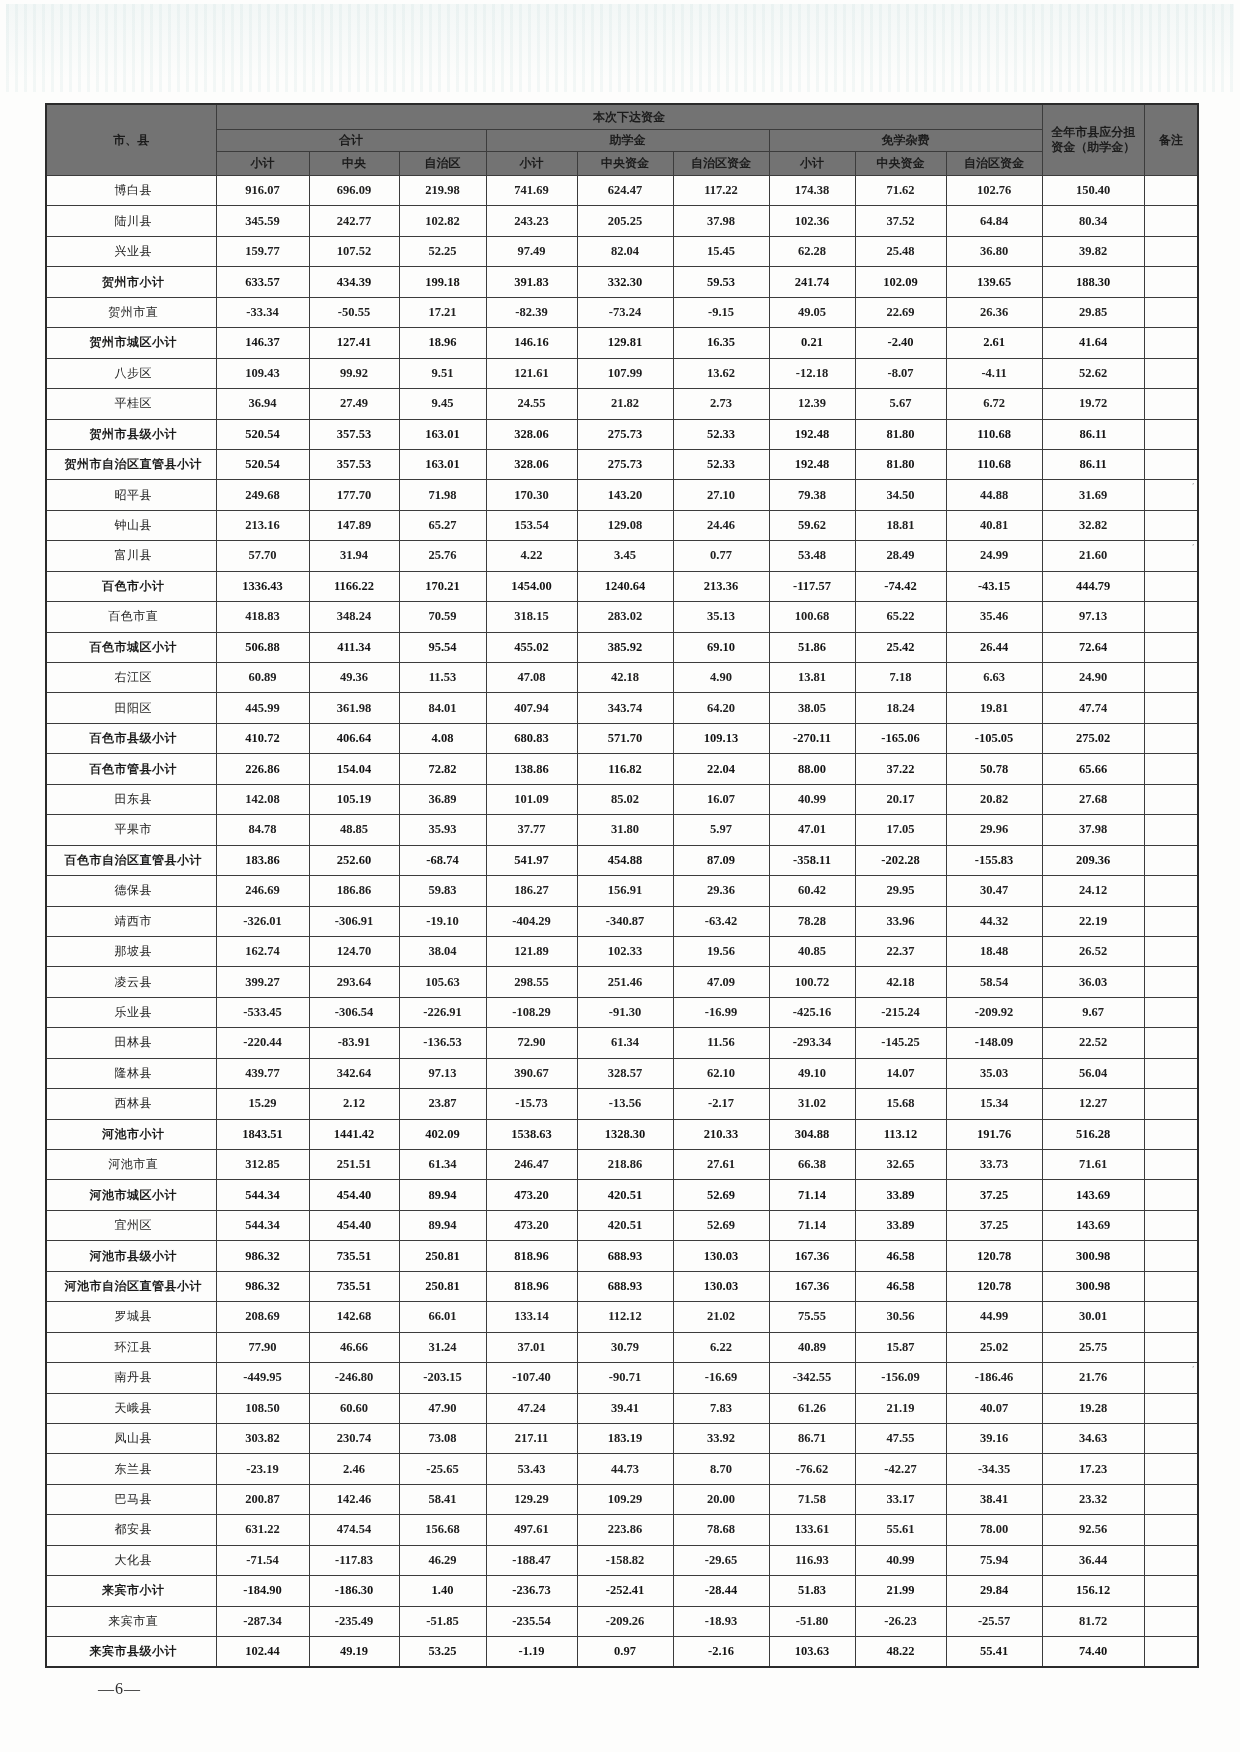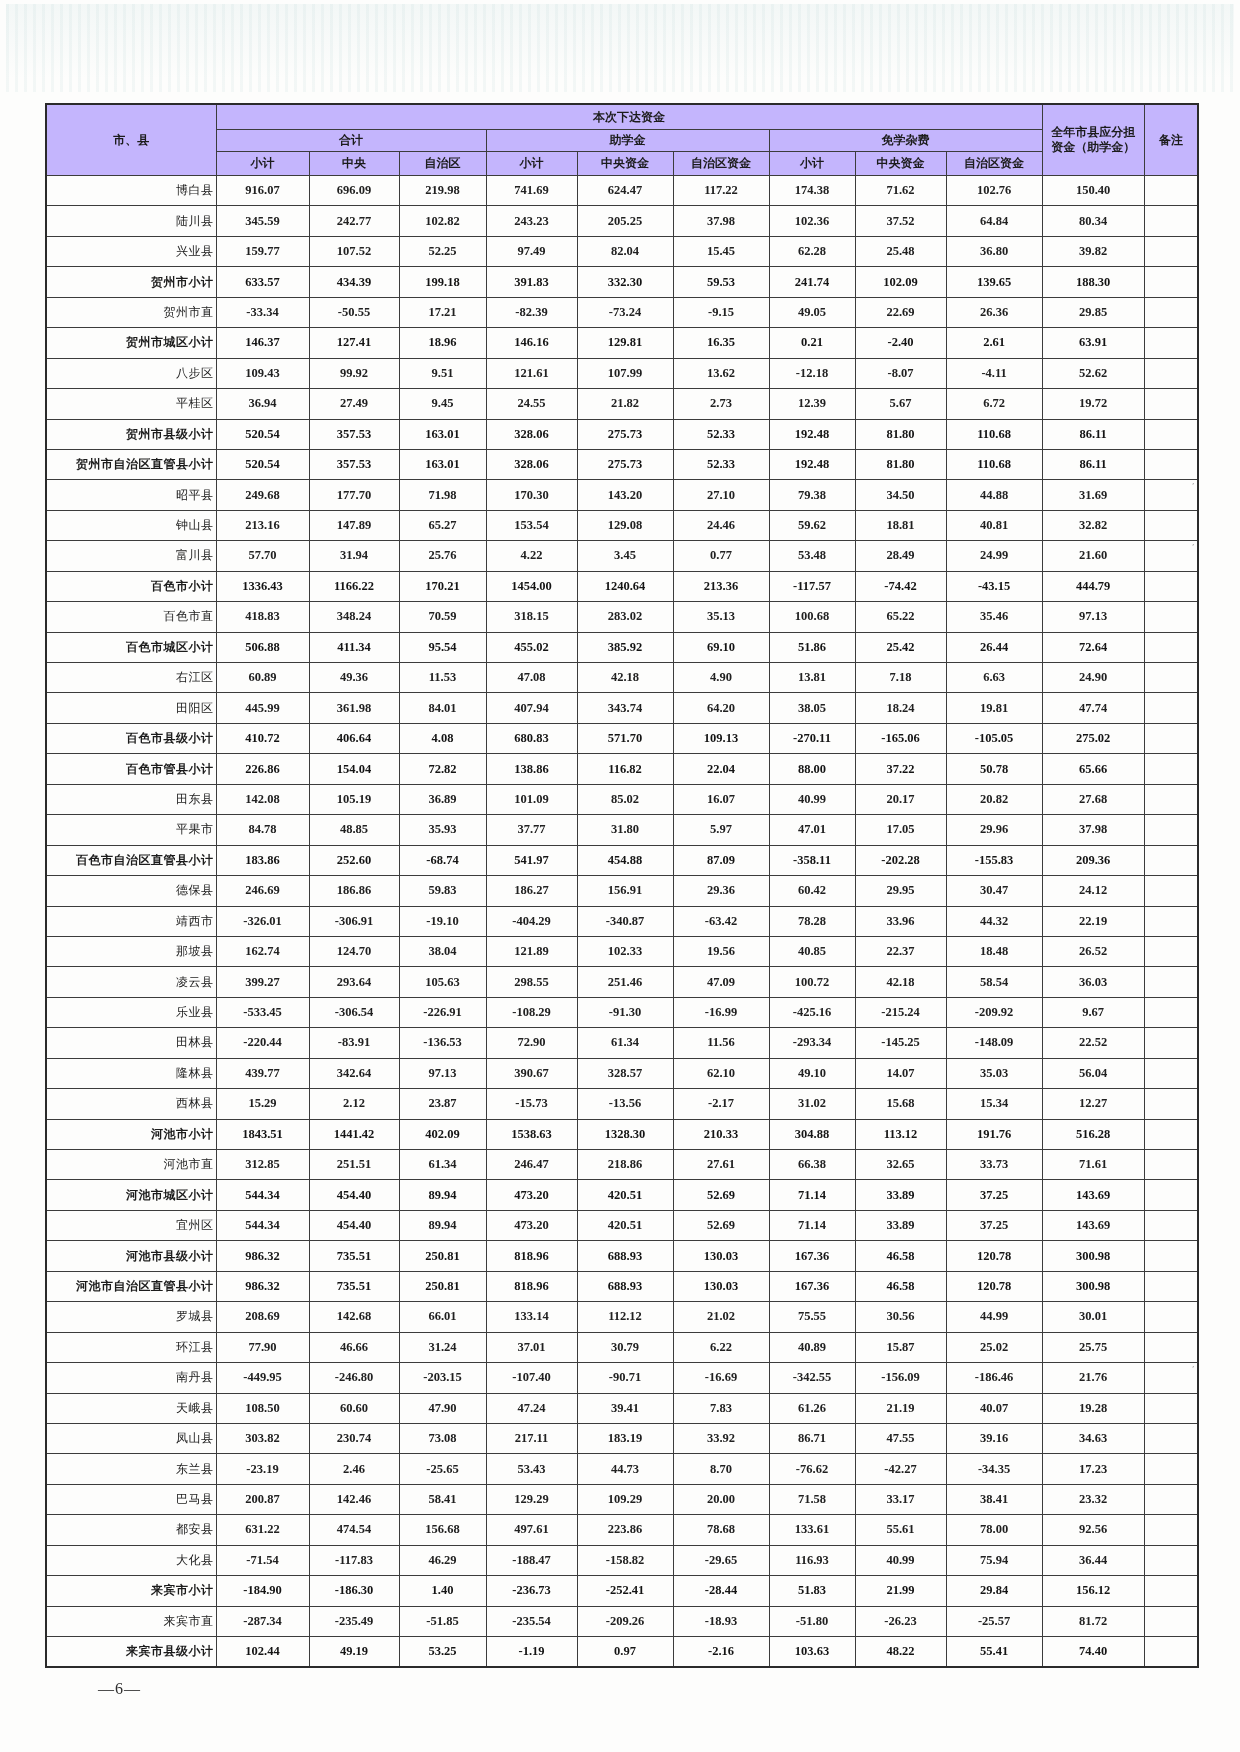--- a/index.html
+++ b/index.html
@@ -16,28 +16,28 @@
       linear-gradient(180deg, rgba(202,224,224,.20), rgba(255,255,255,0) 85%);
   }
   table.funds{
     position:absolute;left:45px;top:103px;width:1152px;
     border-collapse:collapse;table-layout:fixed;
     border:2px solid #2b2b2b;
   }
   .funds th,.funds td{border:1px solid #3c3c3c;overflow:hidden;}
   .funds thead th{
     font-size:12px;font-weight:700;padding:2px 8px;line-height:1.25;
-    text-align:center;vertical-align:middle;background:#c4b5fd;
+    text-align:center;vertical-align:middle;background:#737373;
   }
   .funds thead tr.h1 th{height:20px;}
   .funds thead tr.h2 th{height:17px;}
   .funds thead tr.h3 th{height:19px;}
   .funds tbody td{height:27.45px;vertical-align:middle;}
   .funds td.name{
-    text-align:right;padding:0 2px 0 6px;font-size:12px;font-weight:400;
+    text-align:center;padding:0 2px 0 6px;font-size:12px;font-weight:400;
     letter-spacing:.5px;white-space:nowrap;
   }
   .funds tr.subtotal td.name{font-weight:700;}
   .funds td.num{
     text-align:center;font-family:"Liberation Serif",serif;
     font-size:12.5px;font-weight:700;color:#212121;
     font-variant-numeric:tabular-nums;
   }
   .funds tr.subtotal td.num{color:#141414;}
   .funds td.remark{
@@ -170,21 +170,21 @@
         <td class="name">贺州市城区小计</td>
         <td class="num">146.37</td>
         <td class="num">127.41</td>
         <td class="num">18.96</td>
         <td class="num">146.16</td>
         <td class="num">129.81</td>
         <td class="num">16.35</td>
         <td class="num">0.21</td>
         <td class="num">-2.40</td>
         <td class="num">2.61</td>
-        <td class="num">63.91</td>
+        <td class="num">41.64</td>
         <td class="remark"></td>
       </tr>
       <tr>
         <td class="name">八步区</td>
         <td class="num">109.43</td>
         <td class="num">99.92</td>
         <td class="num">9.51</td>
         <td class="num">121.61</td>
         <td class="num">107.99</td>
         <td class="num">13.62</td>

